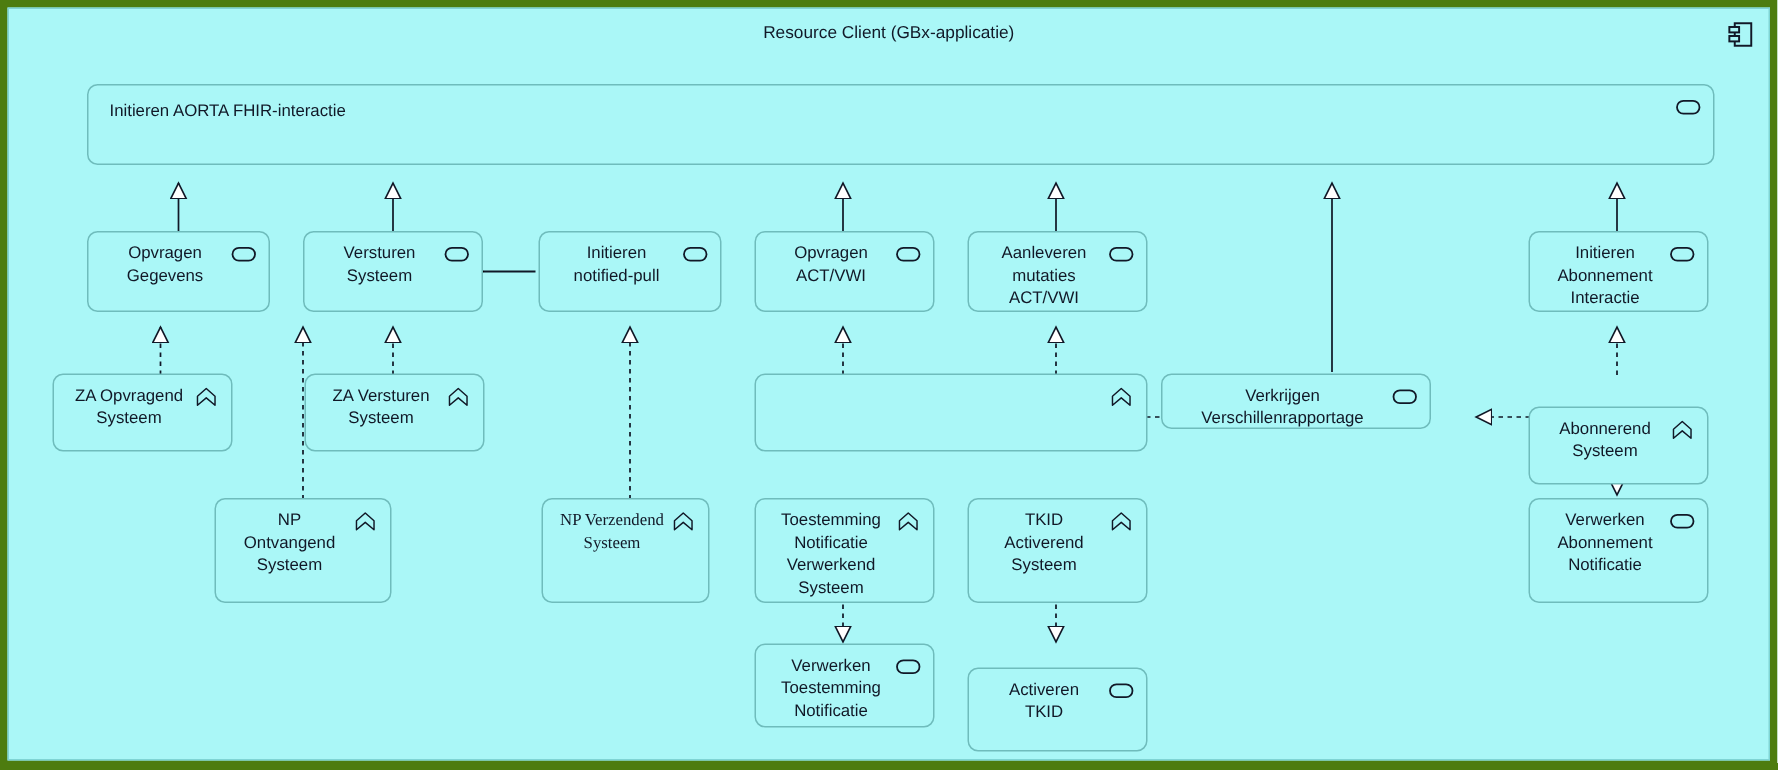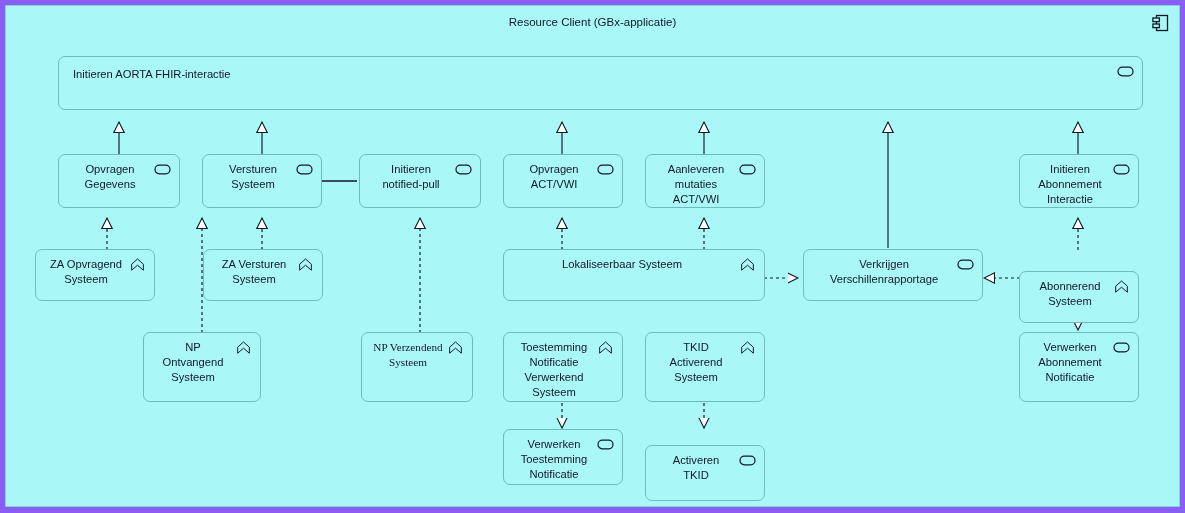--- a/index.html
+++ b/index.html
@@ -1,18 +1,18 @@
 <!DOCTYPE html>
 <html><head>
 <meta charset="utf-8">
 <title>Resource Client (GBx-applicatie)</title>
 <style>
   html,body{margin:0;padding:0;background:#ffffff;}
   body{font-family:"Liberation Sans","DejaVu Sans",sans-serif;}
-  #canvas{position:relative;width:1185px;height:513px;background:#8b5cf6;overflow:hidden;}
+  #canvas{position:relative;width:1185px;height:513px;background:#4d7c0f;overflow:hidden;}
 
   
   .component{
     position:absolute;
     background:#aaf7f7;
     border:1px solid #7fd4d4;
     box-sizing:border-box;
   }
   .component > .comp-title{
     position:absolute;
@@ -183,27 +183,26 @@
 
   <div class="el role" style="left:203px;top:249px;width:120px;height:52px;">
     <div class="lbl">ZA Versturen
 Systeem</div>
     <svg class="badge" viewBox="0 0 17 16">
       <path d="M1.3,15 L1.3,7.6 L8.5,1.2 L15.7,7.6 L15.7,15 L8.5,8.9 Z" fill="none" stroke="#111827" stroke-width="1.2" stroke-linejoin="round"></path>
     </svg>
   </div>
 
   <div class="el role" style="left:503px;top:249px;width:262px;height:52px;">
-    <div class="lbl" style="left:10px;right:34px;">Lokaliseerbaar Systeem</div>
-    <svg class="badge" viewBox="0 0 17 16">
-      <path d="M1.3,15 L1.3,7.6 L8.5,1.2 L15.7,7.6 L15.7,15 L8.5,8.9 Z" fill="none" stroke="#111827" stroke-width="1.2" stroke-linejoin="round"></path>
-    </svg>
-  </div>
-
-  <div class="el svc" style="left:803px;top:249px;width:180px;height:52px;padding-left:12px;">
+    <svg class="badge" viewBox="0 0 17 16">
+      <path d="M1.3,15 L1.3,7.6 L8.5,1.2 L15.7,7.6 L15.7,15 L8.5,8.9 Z" fill="none" stroke="#111827" stroke-width="1.2" stroke-linejoin="round"></path>
+    </svg>
+  </div>
+
+  <div class="el svc" style="left:774px;top:249px;width:180px;height:37px;padding-left:12px;">
     <div class="lbl" style="left:8px;right:26px;">Verkrijgen
 Verschillenrapportage</div>
     <svg class="badge" viewBox="0 0 17 13">
       <rect x="1" y="2.2" width="15" height="8.6" rx="4.3" fill="none" stroke="#111827" stroke-width="1.2"></rect>
     </svg>
   </div>
 
   <div class="el role" style="left:1019px;top:249px;width:120px;height:52px;margin-top:22px;">
     <div class="lbl">Abonnerend
 Systeem</div>

